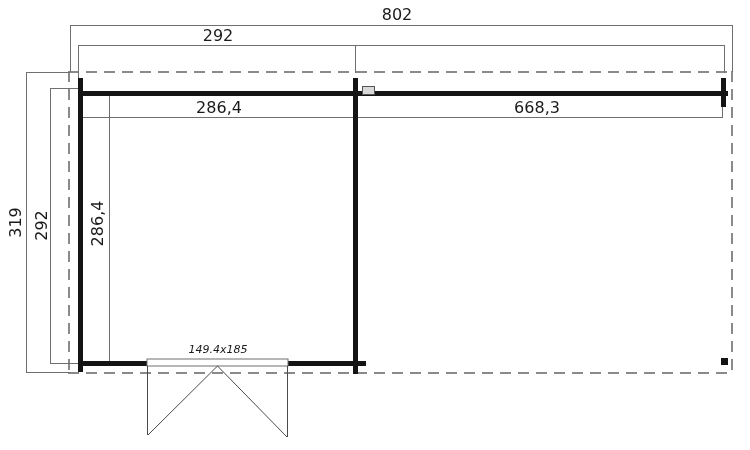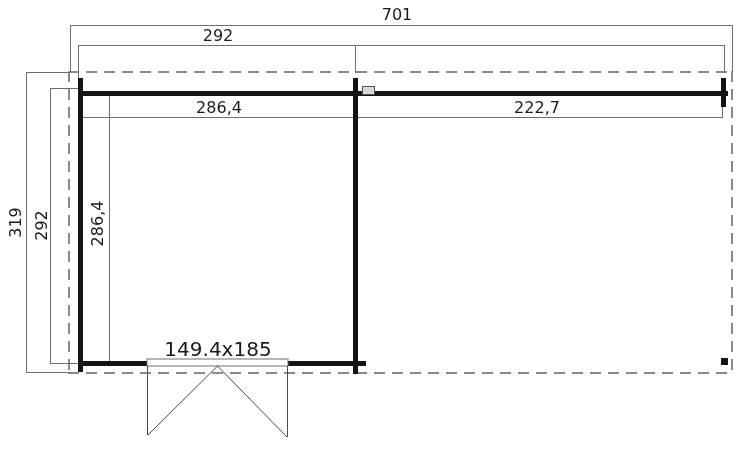--- a/index.html
+++ b/index.html
@@ -24,33 +24,33 @@
 <div id="canvas">
 
   <div class="dash-h" style="left:68px;top:71px;width:665px;"></div>
   <div class="dash-h" style="left:68px;top:372px;width:665px;"></div>
   <div class="dash-v" style="left:68px;top:71px;height:303px;"></div>
   <div class="dash-v" style="left:731px;top:71px;height:303px;"></div>
 
   <div class="thin-h" style="left:70px;top:25px;width:663px;"></div>
   <div class="thin-v" style="left:70px;top:25px;height:47px;"></div>
   <div class="thin-v" style="left:732px;top:25px;height:47px;"></div>
-  <div class="lbl" style="left:357px;top:6px;width:80px;">701</div>
+  <div class="lbl" style="left:357px;top:6px;width:80px;">802</div>
 
   <div class="thin-h" style="left:78px;top:45px;width:647px;"></div>
   <div class="thin-v" style="left:78px;top:45px;height:35px;"></div>
   <div class="thin-v" style="left:355px;top:45px;height:28px;"></div>
   <div class="thin-v" style="left:724px;top:45px;height:28px;"></div>
   <div class="lbl" style="left:178px;top:27px;width:80px;">292</div>
 
   <div class="thin-h" style="left:81px;top:117px;width:272px;"></div>
   <div class="thin-h" style="left:357px;top:117px;width:366px;"></div>
   <div class="thin-v" style="left:722px;top:96px;height:21px;"></div>
   <div class="lbl" style="left:179px;top:99px;width:80px;">286,4</div>
-  <div class="lbl" style="left:497px;top:99px;width:80px;">222,7</div>
+  <div class="lbl" style="left:497px;top:99px;width:80px;">668,3</div>
 
   <div class="thin-v" style="left:26px;top:72px;height:301px;"></div>
   <div class="thin-h" style="left:26px;top:72px;width:44px;"></div>
   <div class="thin-h" style="left:26px;top:372px;width:44px;"></div>
   <div class="lbl lbl-rot" style="left:-25px;top:214px;width:80px;">319</div>
 
   <div class="thin-v" style="left:50px;top:88px;height:276px;"></div>
   <div class="thin-h" style="left:50px;top:88px;width:30px;"></div>
   <div class="thin-h" style="left:50px;top:363px;width:30px;"></div>
   <div class="lbl lbl-rot" style="left:1px;top:217px;width:80px;">292</div>
@@ -68,15 +68,15 @@
   <div class="post" style="left:721px;top:358px;width:7px;height:7px;"></div>
   <div class="connector" style="left:362px;top:86px;width:13px;height:9px;"></div>
 
   <svg style="left:145px;top:358px;" width="148" height="84" viewBox="0 0 148 84">
     <rect x="2" y="1" width="141" height="7" fill="#ffffff" stroke="#6f6f6f" stroke-width="1"></rect>
     <line x1="2.5" y1="8" x2="2.5" y2="77" stroke="#4a4a4a" stroke-width="1"></line>
     <line x1="142.5" y1="8" x2="142.5" y2="79" stroke="#4a4a4a" stroke-width="1"></line>
     <line x1="72.5" y1="8" x2="3" y2="77" stroke="#4a4a4a" stroke-width="1"></line>
     <line x1="72.5" y1="8" x2="142" y2="79" stroke="#4a4a4a" stroke-width="1"></line>
   </svg>
-  <div class="lbl" style="left:158px;top:341px;width:120px;font-size:20px;">149.4x185</div>
+  <div class="lbl" style="left:158px;top:341px;width:120px;font-size:11px;font-style:italic;">149.4x185</div>
 
 </div>
 
 </body></html>

